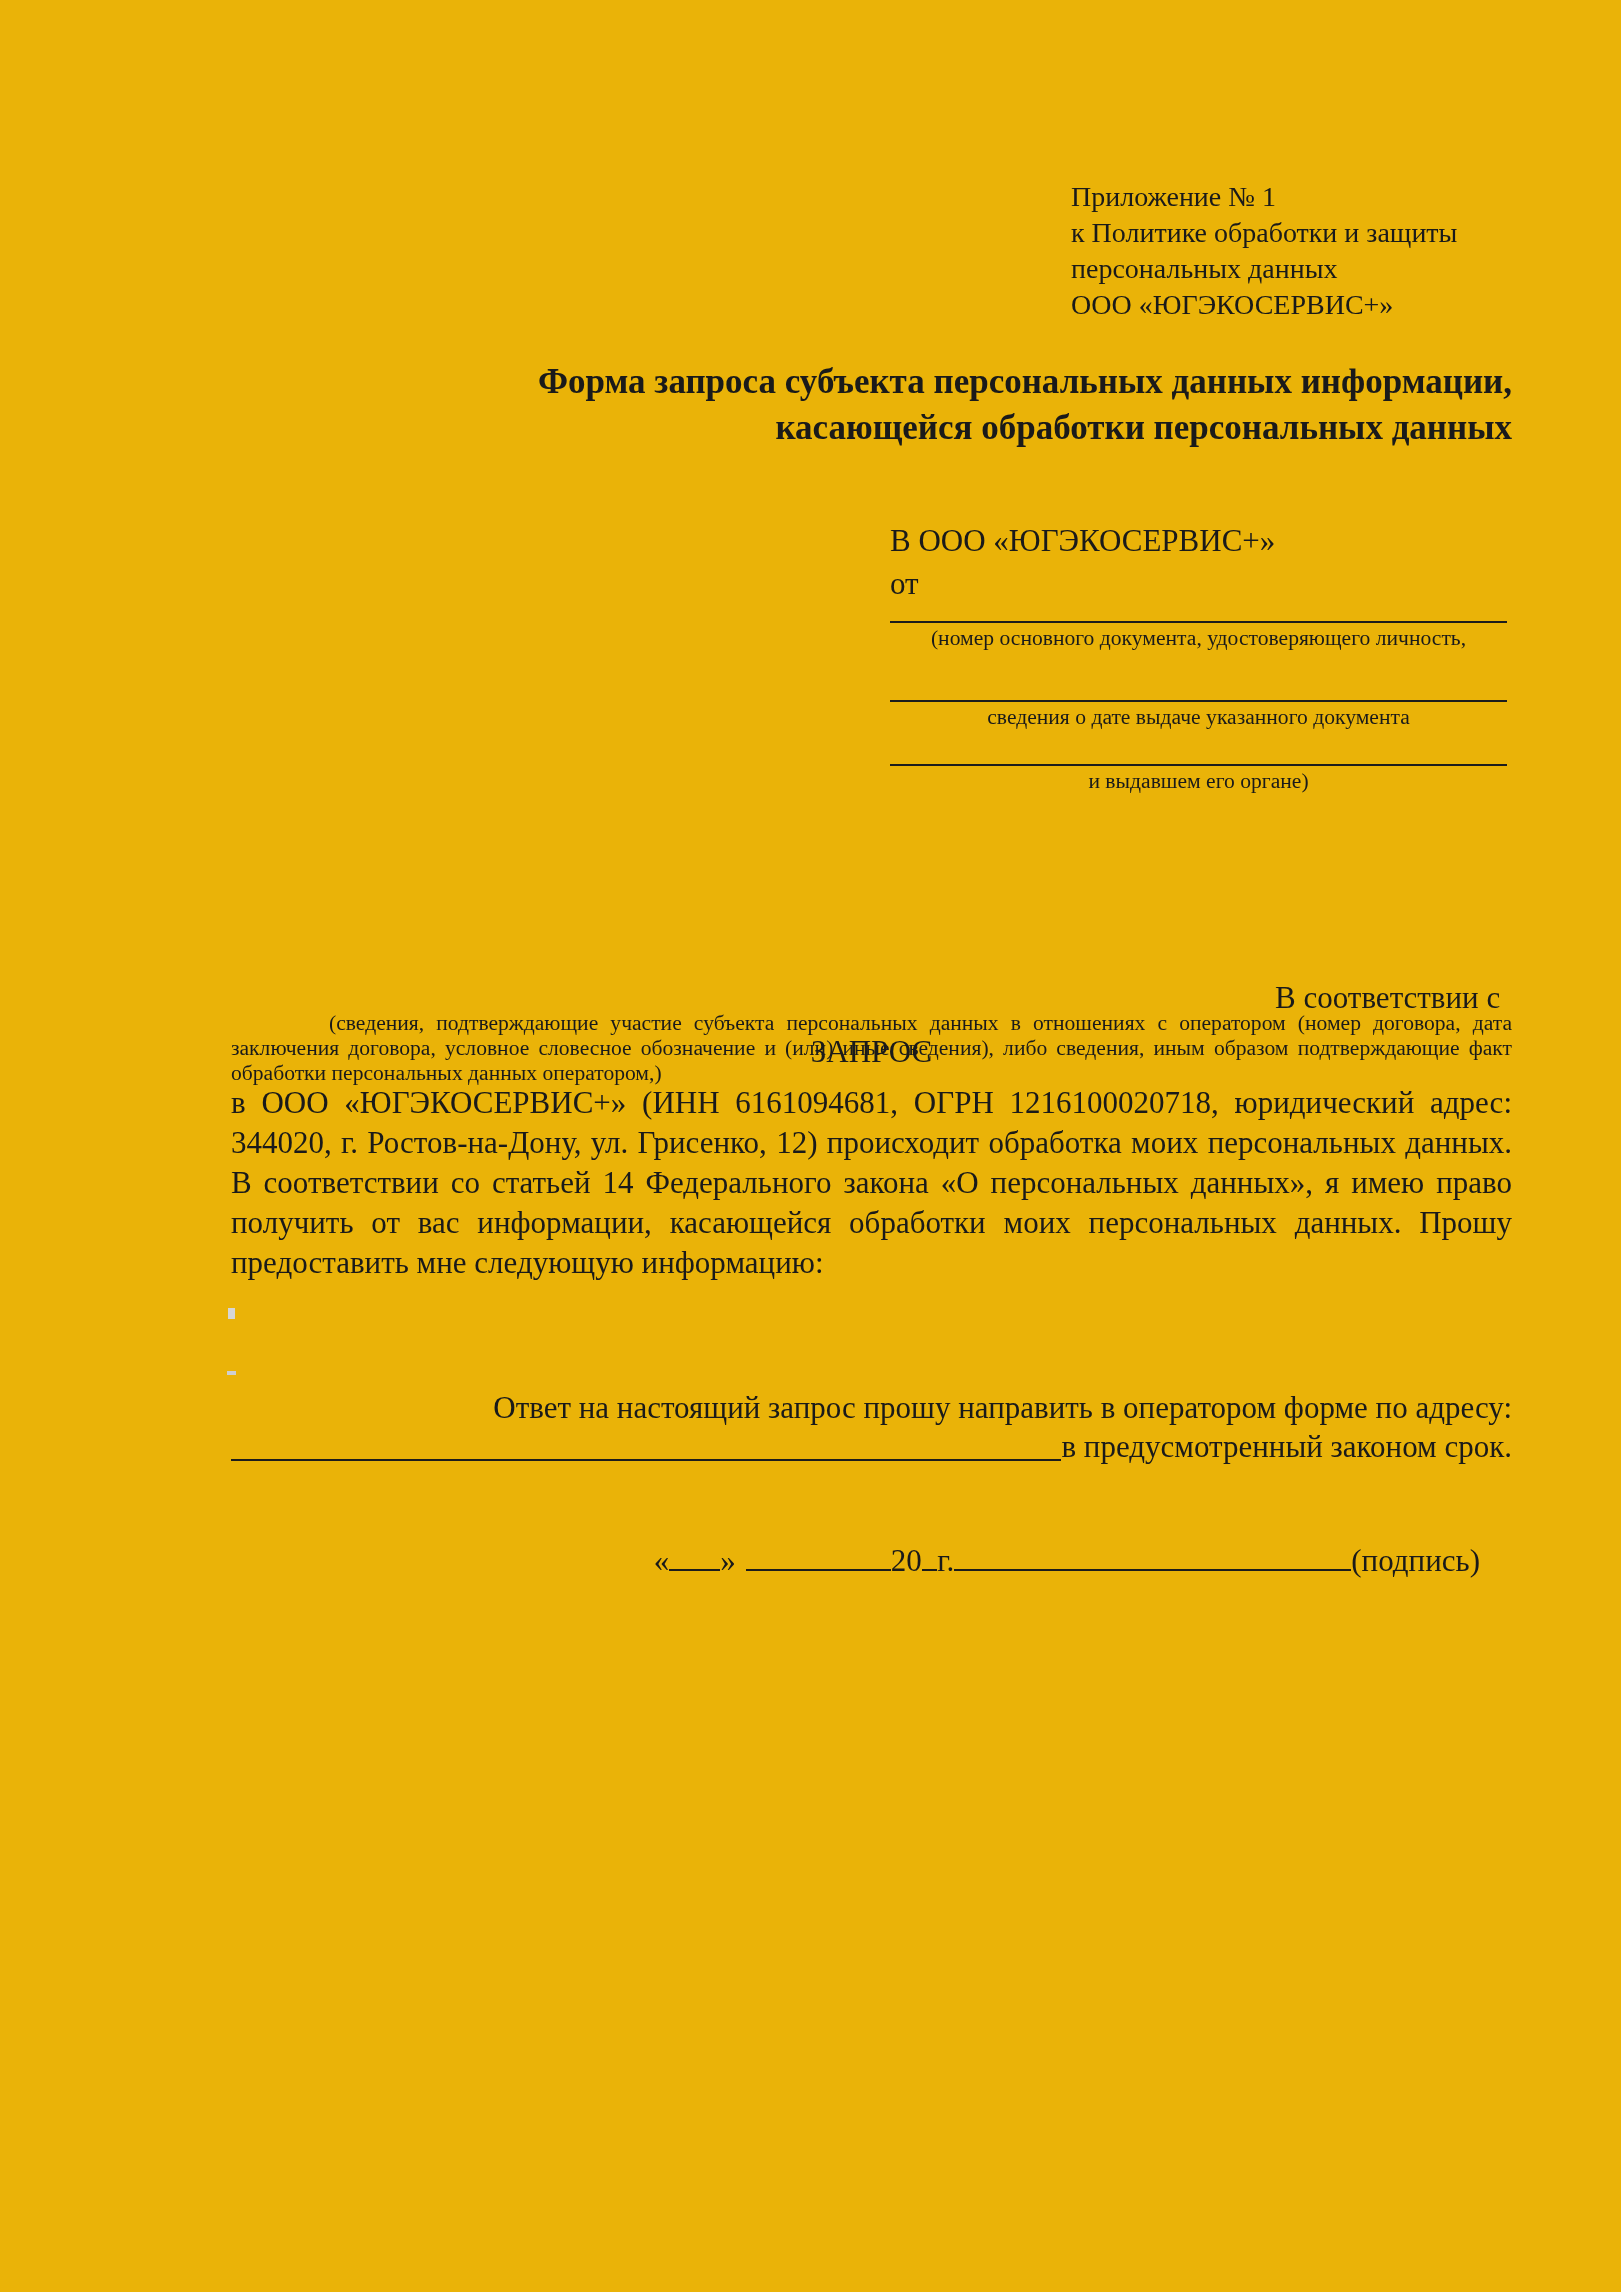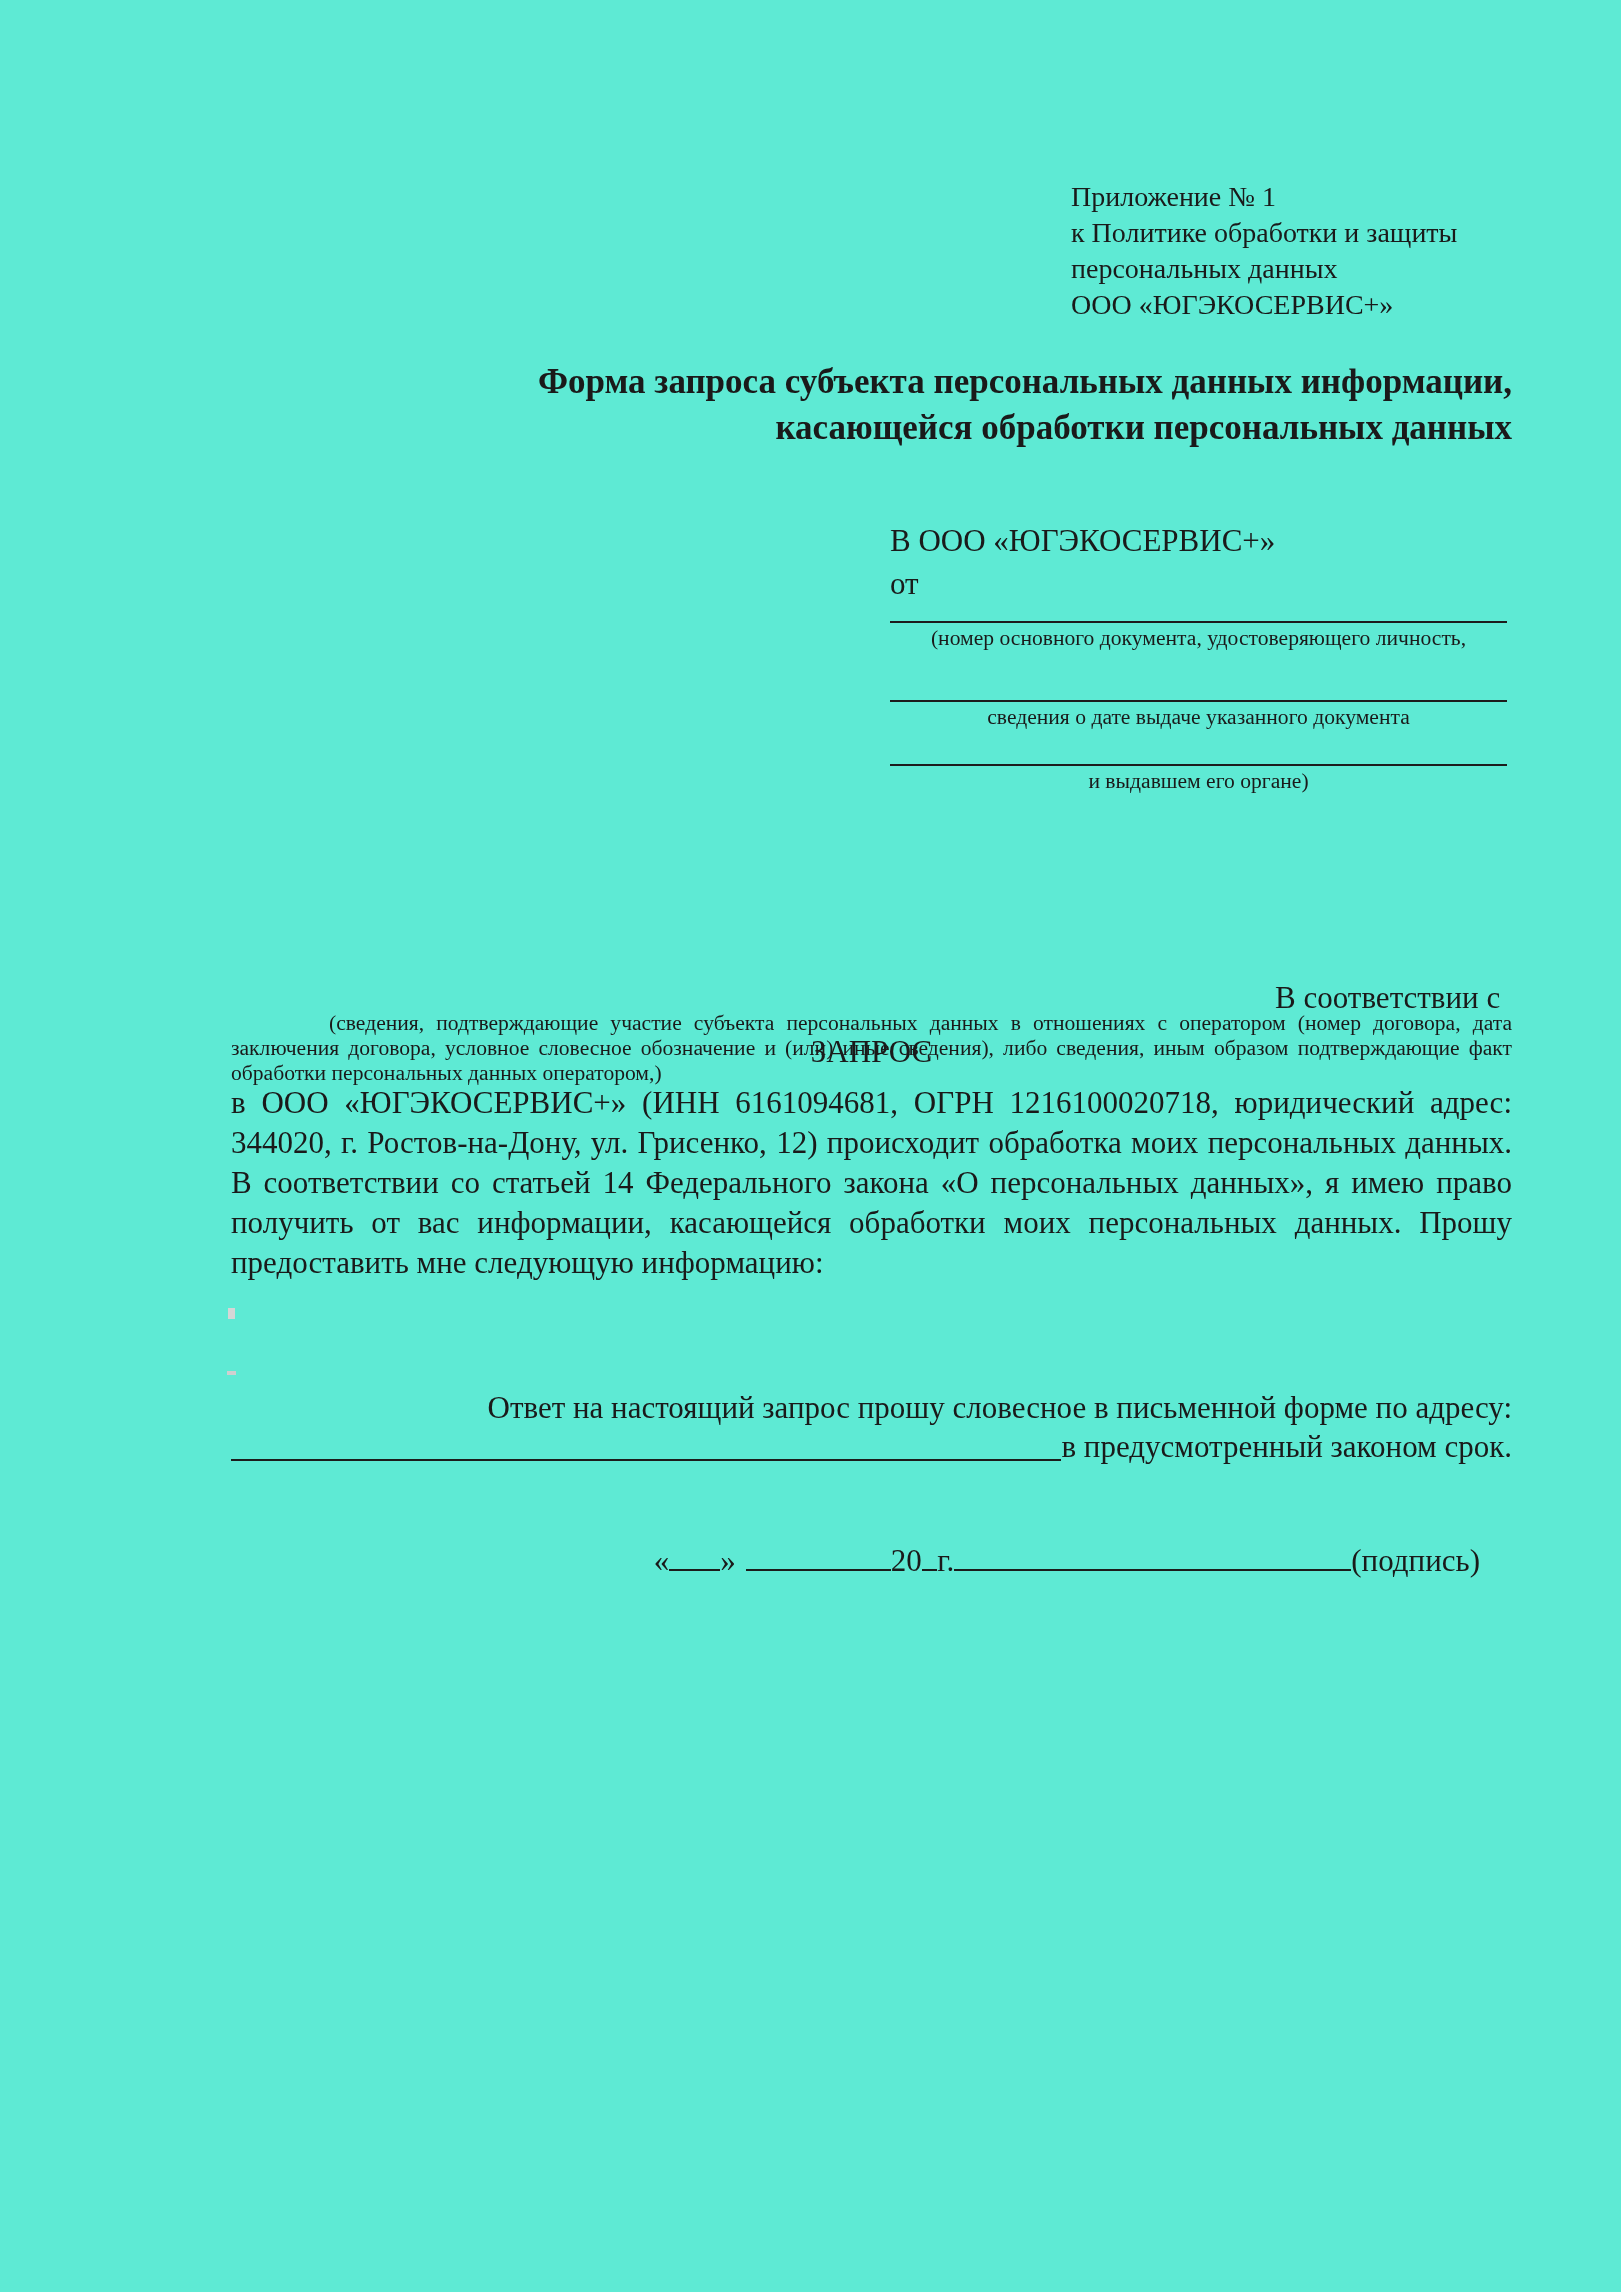--- a/index.html
+++ b/index.html
@@ -4,21 +4,21 @@
 <style>
   html, body {
     margin: 0;
     padding: 0;
     background: #ffffff;
   }
   .page {
     position: relative;
     width: 1621px;
     height: 2293px;
-    background: #5eead4;
+    background: #eab308;
     color: #1a1a1a;
     font-family: "Liberation Serif", "DejaVu Serif", serif;
     overflow: hidden;
   }
 
   
   .appendix {
     position: absolute;
     left: 1071px;
     top: 179px;
@@ -214,21 +214,21 @@
   </div>
 
   <div class="note">(сведения, подтверждающие участие субъекта персональных данных в отношениях с оператором (номер договора, дата заключения договора, условное словесное обозначение и (или) иные сведения), либо сведения, иным образом подтверждающие факт обработки персональных данных оператором,)</div>
 
   <div class="body-par">в ООО «ЮГЭКОСЕРВИС+» (ИНН 6161094681, ОГРН 1216100020718, юридический адрес: 344020, г. Ростов-на-Дону, ул. Грисенко, 12) происходит обработка моих персональных данных. В соответствии со статьей 14 Федерального закона «О персональных данных», я имею право получить от вас информации, касающейся обработки моих персональных данных. Прошу предоставить мне следующую информацию:</div>
 
   <div class="mark mark1"></div>
   <div class="mark mark2"></div>
 
   <div class="reply">
-    <div class="reply-l1">Ответ на настоящий запрос прошу словесное в письменной форме по адресу:</div>
+    <div class="reply-l1">Ответ на настоящий запрос прошу направить в оператором форме по адресу:</div>
     <div class="reply-l2">
       <span class="reply-rule"></span>
       <span class="reply-suffix">в предусмотренный законом срок.</span>
     </div>
   </div>
 
   <div class="footer">
     <div class="date-group">
       <span>«</span><span class="blank b-day"></span><span>»</span><span class="blank b-month"></span><span>20</span><span class="blank b-year"></span><span>г.</span>
     </div>

